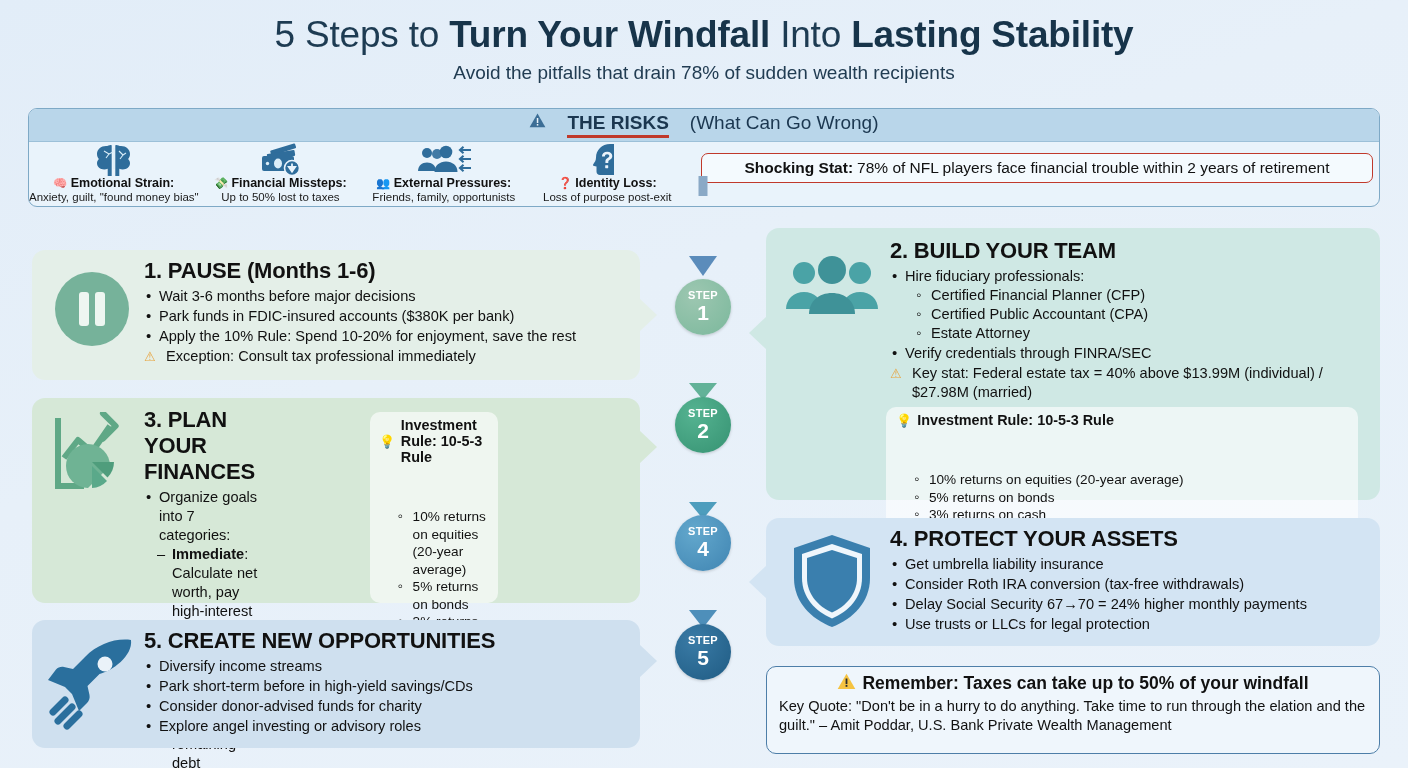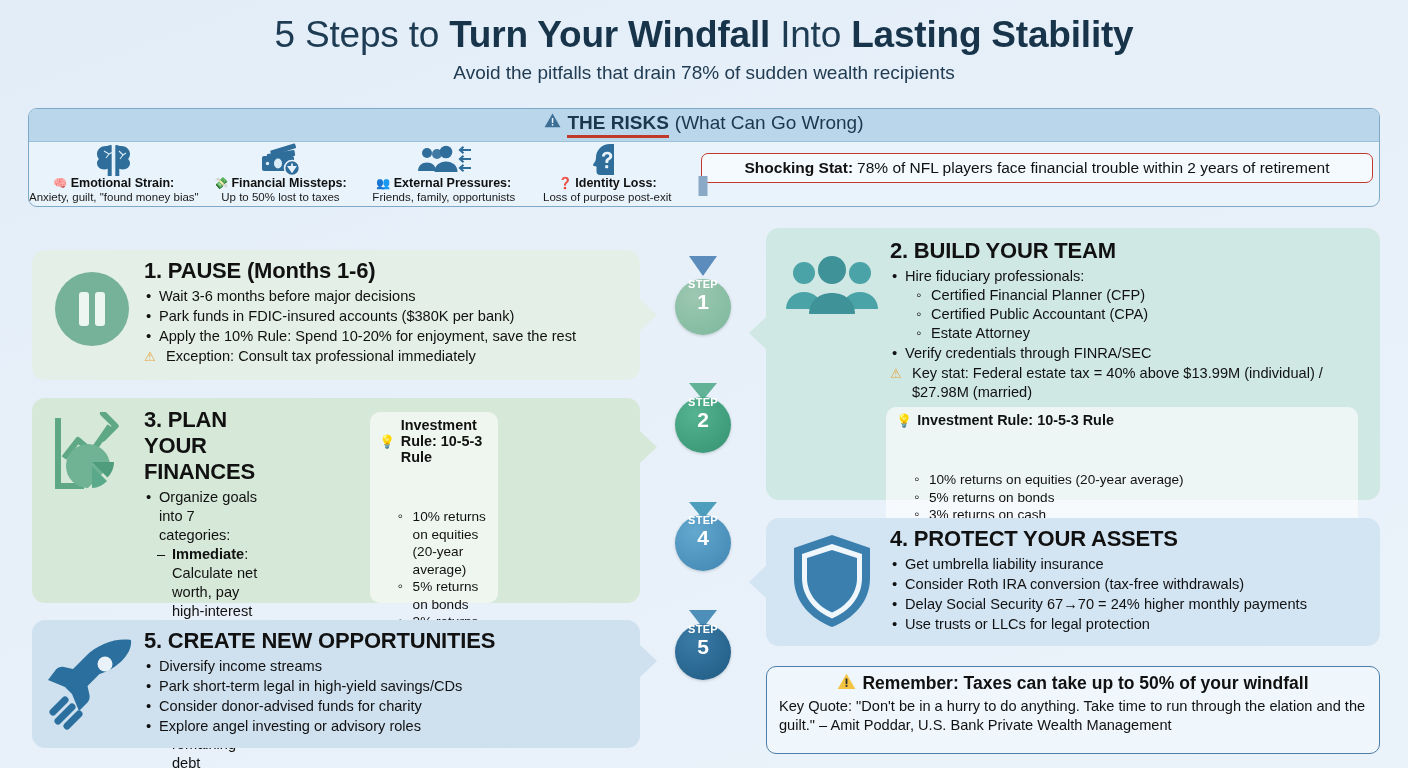--- a/index.html
+++ b/index.html
@@ -32,21 +32,21 @@
   .risks {
     position: absolute; left: 28px; top: 108px; width: 1352px; height: 99px;
     border: 1.4px solid #7ea9c6; border-radius: 9px;
     background: #e9f3fb; overflow: hidden;
   }
   .risks-head {
     height: 33px; background: #b9d6ea;
     border-bottom: 1px solid #9cc0d8;
     display: flex; align-items: center; justify-content: center;
   }
-  .risks-head-inner { display: flex; align-items: baseline; gap: 6px; }
+  .risks-head-inner { display: flex; align-items: baseline; gap: 21px; }
   .risks-head .warn { font-size: 15px; position: relative; top: -1px; }
   .risks-title {
     font-size: 19px; font-weight: 700; color: #1b3750;
     border-bottom: 3px solid #c0392b; padding-bottom: 1px;
   }
   .risks-sub { font-size: 19px; color: #1b3750; font-weight: 400; }
 
   .risk-items {
     position: absolute; left: 0; top: 33px; width: 660px; height: 66px;
     display: flex;
@@ -64,21 +64,21 @@
     font-size: 15.5px; color: #111; white-space: nowrap;
   }
   .shock b { font-weight: 700; margin-right: 4px; }
 
   
   .connector { position: absolute; left: 0; top: 0; width: 1408px; height: 768px; pointer-events: none; }
 
   
   .step-circle {
     position: absolute; width: 56px; height: 56px; border-radius: 50%;
-    display: flex; flex-direction: column; align-items: center; justify-content: flex-start;
+    display: flex; flex-direction: column; align-items: center; justify-content: center;
     color: #fff; box-shadow: 0 1px 3px rgba(0,0,0,.18);
   }
   .step-circle .lbl { font-size: 11px; font-weight: 700; letter-spacing: .3px; line-height: 11px; }
   .step-circle .num { font-size: 21px; font-weight: 700; line-height: 22px; margin-top: 1px; }
 
   
   .card { position: absolute; border-radius: 13px; }
   .card .beak {
     position: absolute; width: 0; height: 0; top: 50%; margin-top: -17px;
     border-top: 17px solid transparent; border-bottom: 17px solid transparent;
@@ -429,21 +429,21 @@
         <svg width="94" height="96" viewBox="0 0 94 96">
           <path d="M86 6c-16-2-33 4-46 17L28 35l-9-2c-3-.6-6 .3-8 2.5L3 46l17 7 3.5 3.5L27 60l7 17 8-8c2.2-2.2 3.1-5 2.5-8l-2-9 12-12C67 37 88 22 86 6z" fill="#2a6f9d"></path>
           <circle cx="60" cy="30" r="7.5" fill="#eaf2f9"></circle>
           <path d="M20 66 L8 78 M27 73 L13 87 M34 80 L22 92" stroke="#2a6f9d" stroke-width="7" stroke-linecap="round"></path>
         </svg>
       </div>
       <div class="card-main" style="padding-top:2px;">
         <div class="card-title">5. CREATE NEW OPPORTUNITIES</div>
         <ul class="bul" style="margin-top:3px;">
           <li>Diversify income streams</li>
-          <li>Park short-term legal in high-yield savings/CDs</li>
+          <li>Park short-term before in high-yield savings/CDs</li>
           <li>Consider donor-advised funds for charity</li>
           <li>Explore angel investing or advisory roles</li>
         </ul>
       </div>
     </div>
   </div>
 
   <div class="remember">
     <div class="remember-head">
       <span class="warn">

